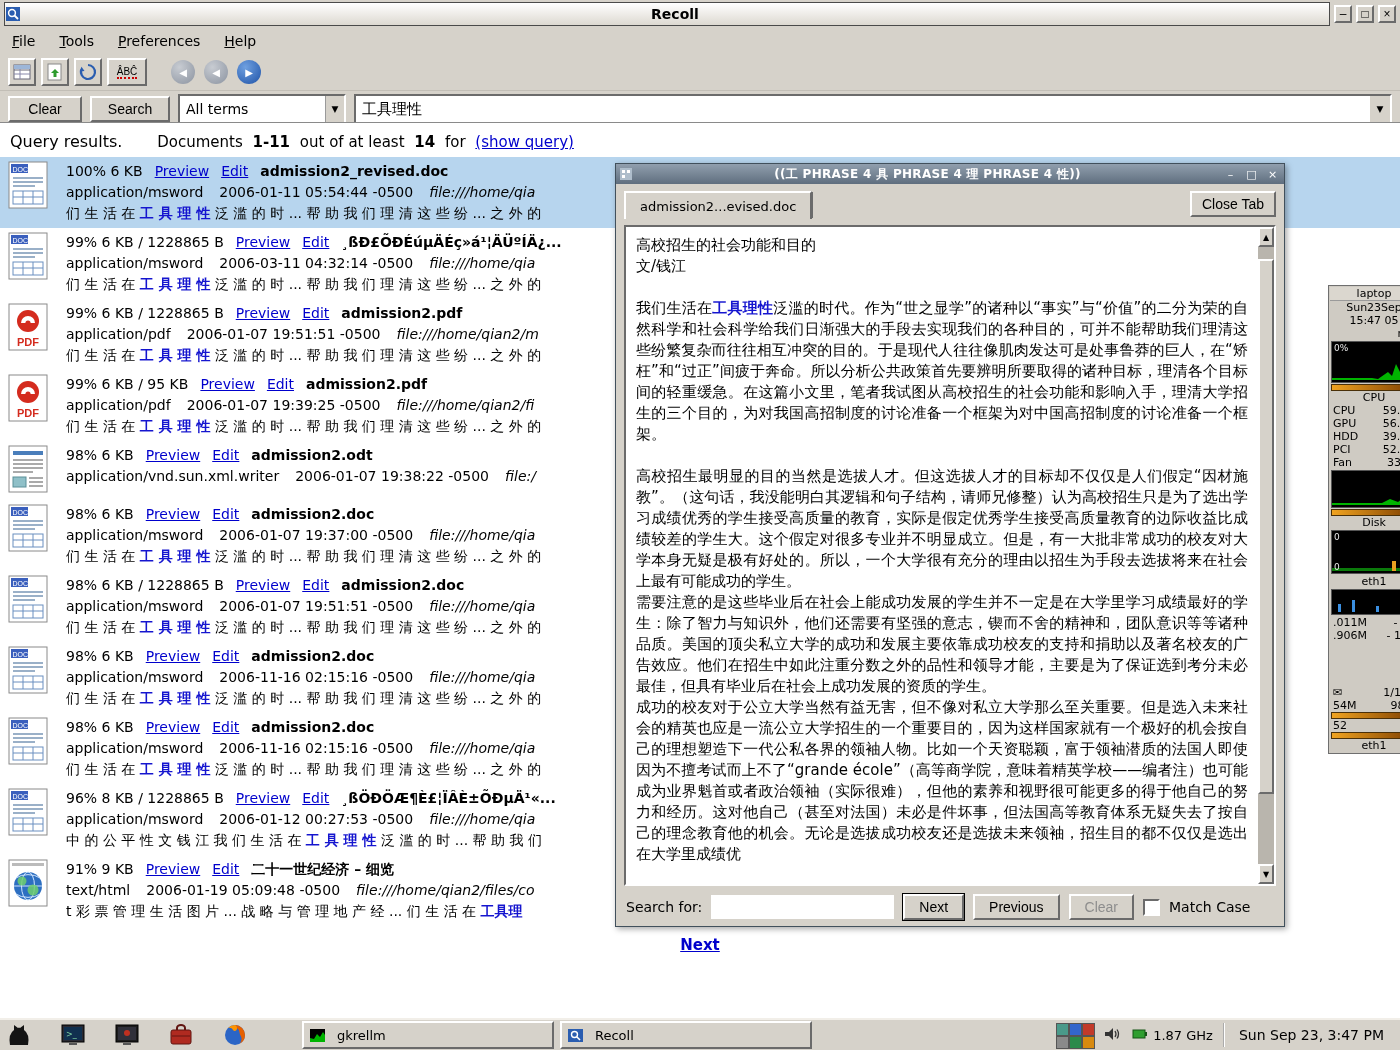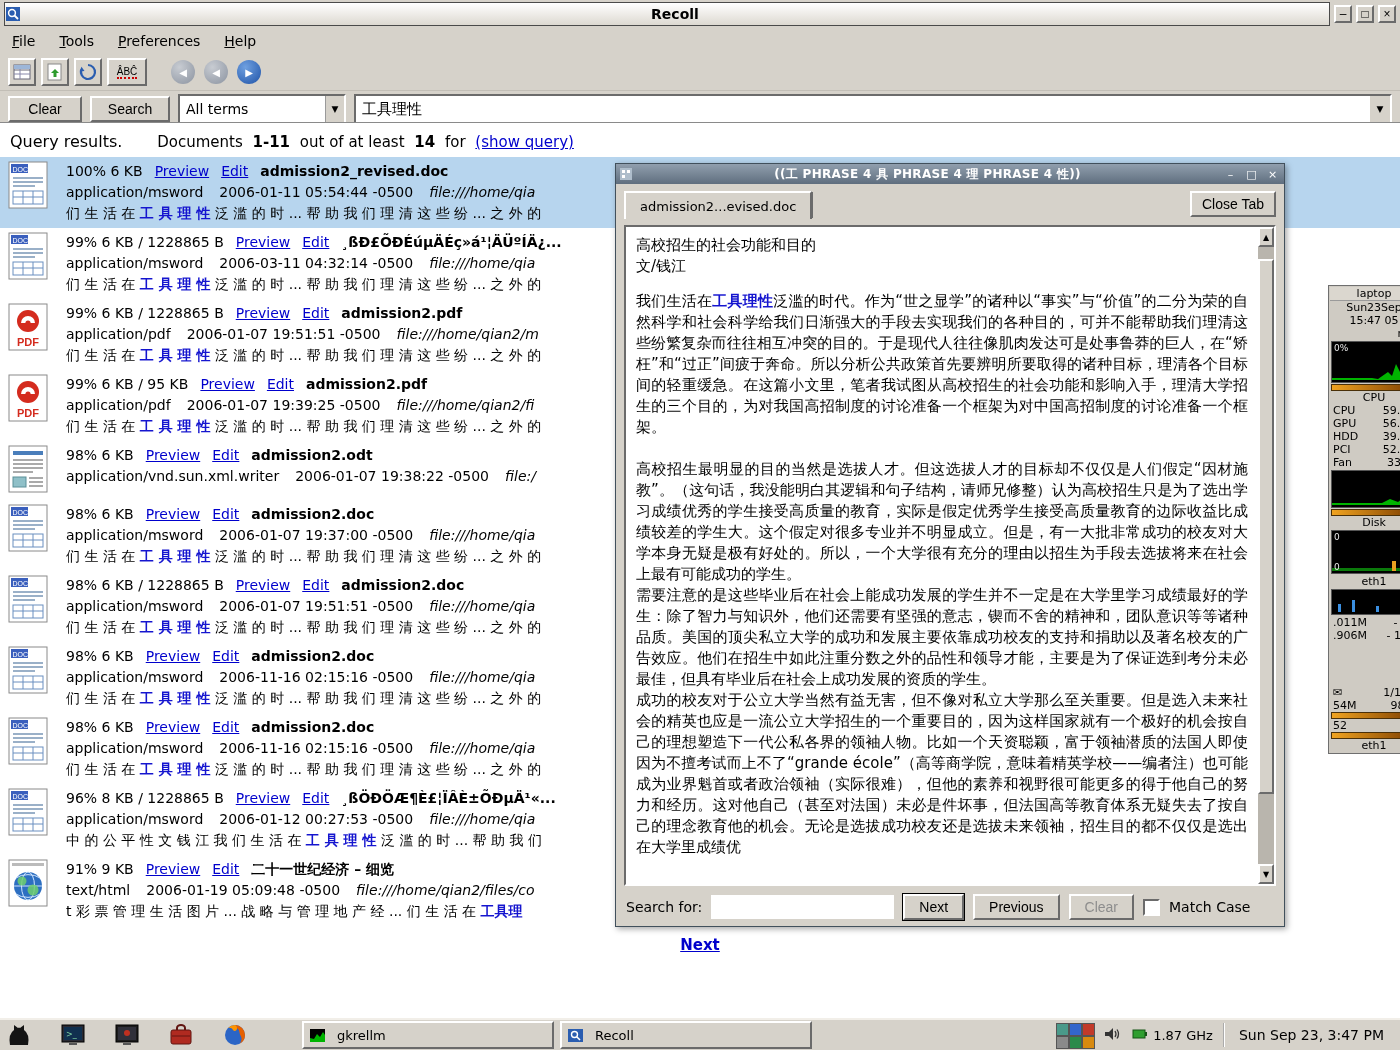--- a/index.html
+++ b/index.html
@@ -60,21 +60,21 @@
   #pv-title{flex:1;text-align:center;font-weight:bold;font-size:12px;letter-spacing:.3px}
   .pv-win-btn{width:15px;height:15px;display:flex;align-items:center;justify-content:center;font-size:11px;color:#fff;cursor:pointer}
   #pv-tabrow{height:34px;display:flex;align-items:center;padding:4px 8px 0}
   #pv-tab{height:26px;display:flex;align-items:center;padding:0 14px;background:#d6d2ca;font-size:13px;
           border:2px solid;border-color:#fff #6b6b6b transparent #fff;border-bottom:none;cursor:pointer}
   #pv-tab-edge{width:4px;height:26px;border-left:1px solid #6b6b6b}
   #close-tab-btn{margin-left:auto;height:26px;padding:0 10px;margin-bottom:2px}
   #pv-body{flex:1;margin:3px 8px 2px;background:#fff;display:flex;min-height:0}
   #pv-text{flex:1;padding:8px 10px;overflow:hidden;font-size:15px;line-height:21px}
   .pv-heading{line-height:21px}
-  .pv-byline{line-height:21px;margin-bottom:14px}
+  .pv-byline{line-height:21px;margin-bottom:21px}
   .pv-para{line-height:21px;text-align:justify}
   .pv-para.spaced{margin-top:21px}
   #pv-scroll{width:16px;background:#cdc9c1;display:flex;flex-direction:column;flex:none}
   .sb-arrow{height:16px;display:flex;align-items:center;justify-content:center;font-size:8px;flex:none}
   #sb-track{flex:1;position:relative;background:#b9b5ad}
   #sb-thumb{position:absolute;left:0;right:0;top:2%;height:86%}
   #pv-findbar{height:38px;display:flex;align-items:center;gap:9px;padding:0 10px;font-size:14px}
   #find-input{width:175px;height:24px;background:#fff;border:none;outline:none;font-size:14px;padding:0 4px;font-family:inherit}
   .find-btn{height:26px;padding:0 14px}
   .default-btn{box-shadow:0 0 0 1px #000}

